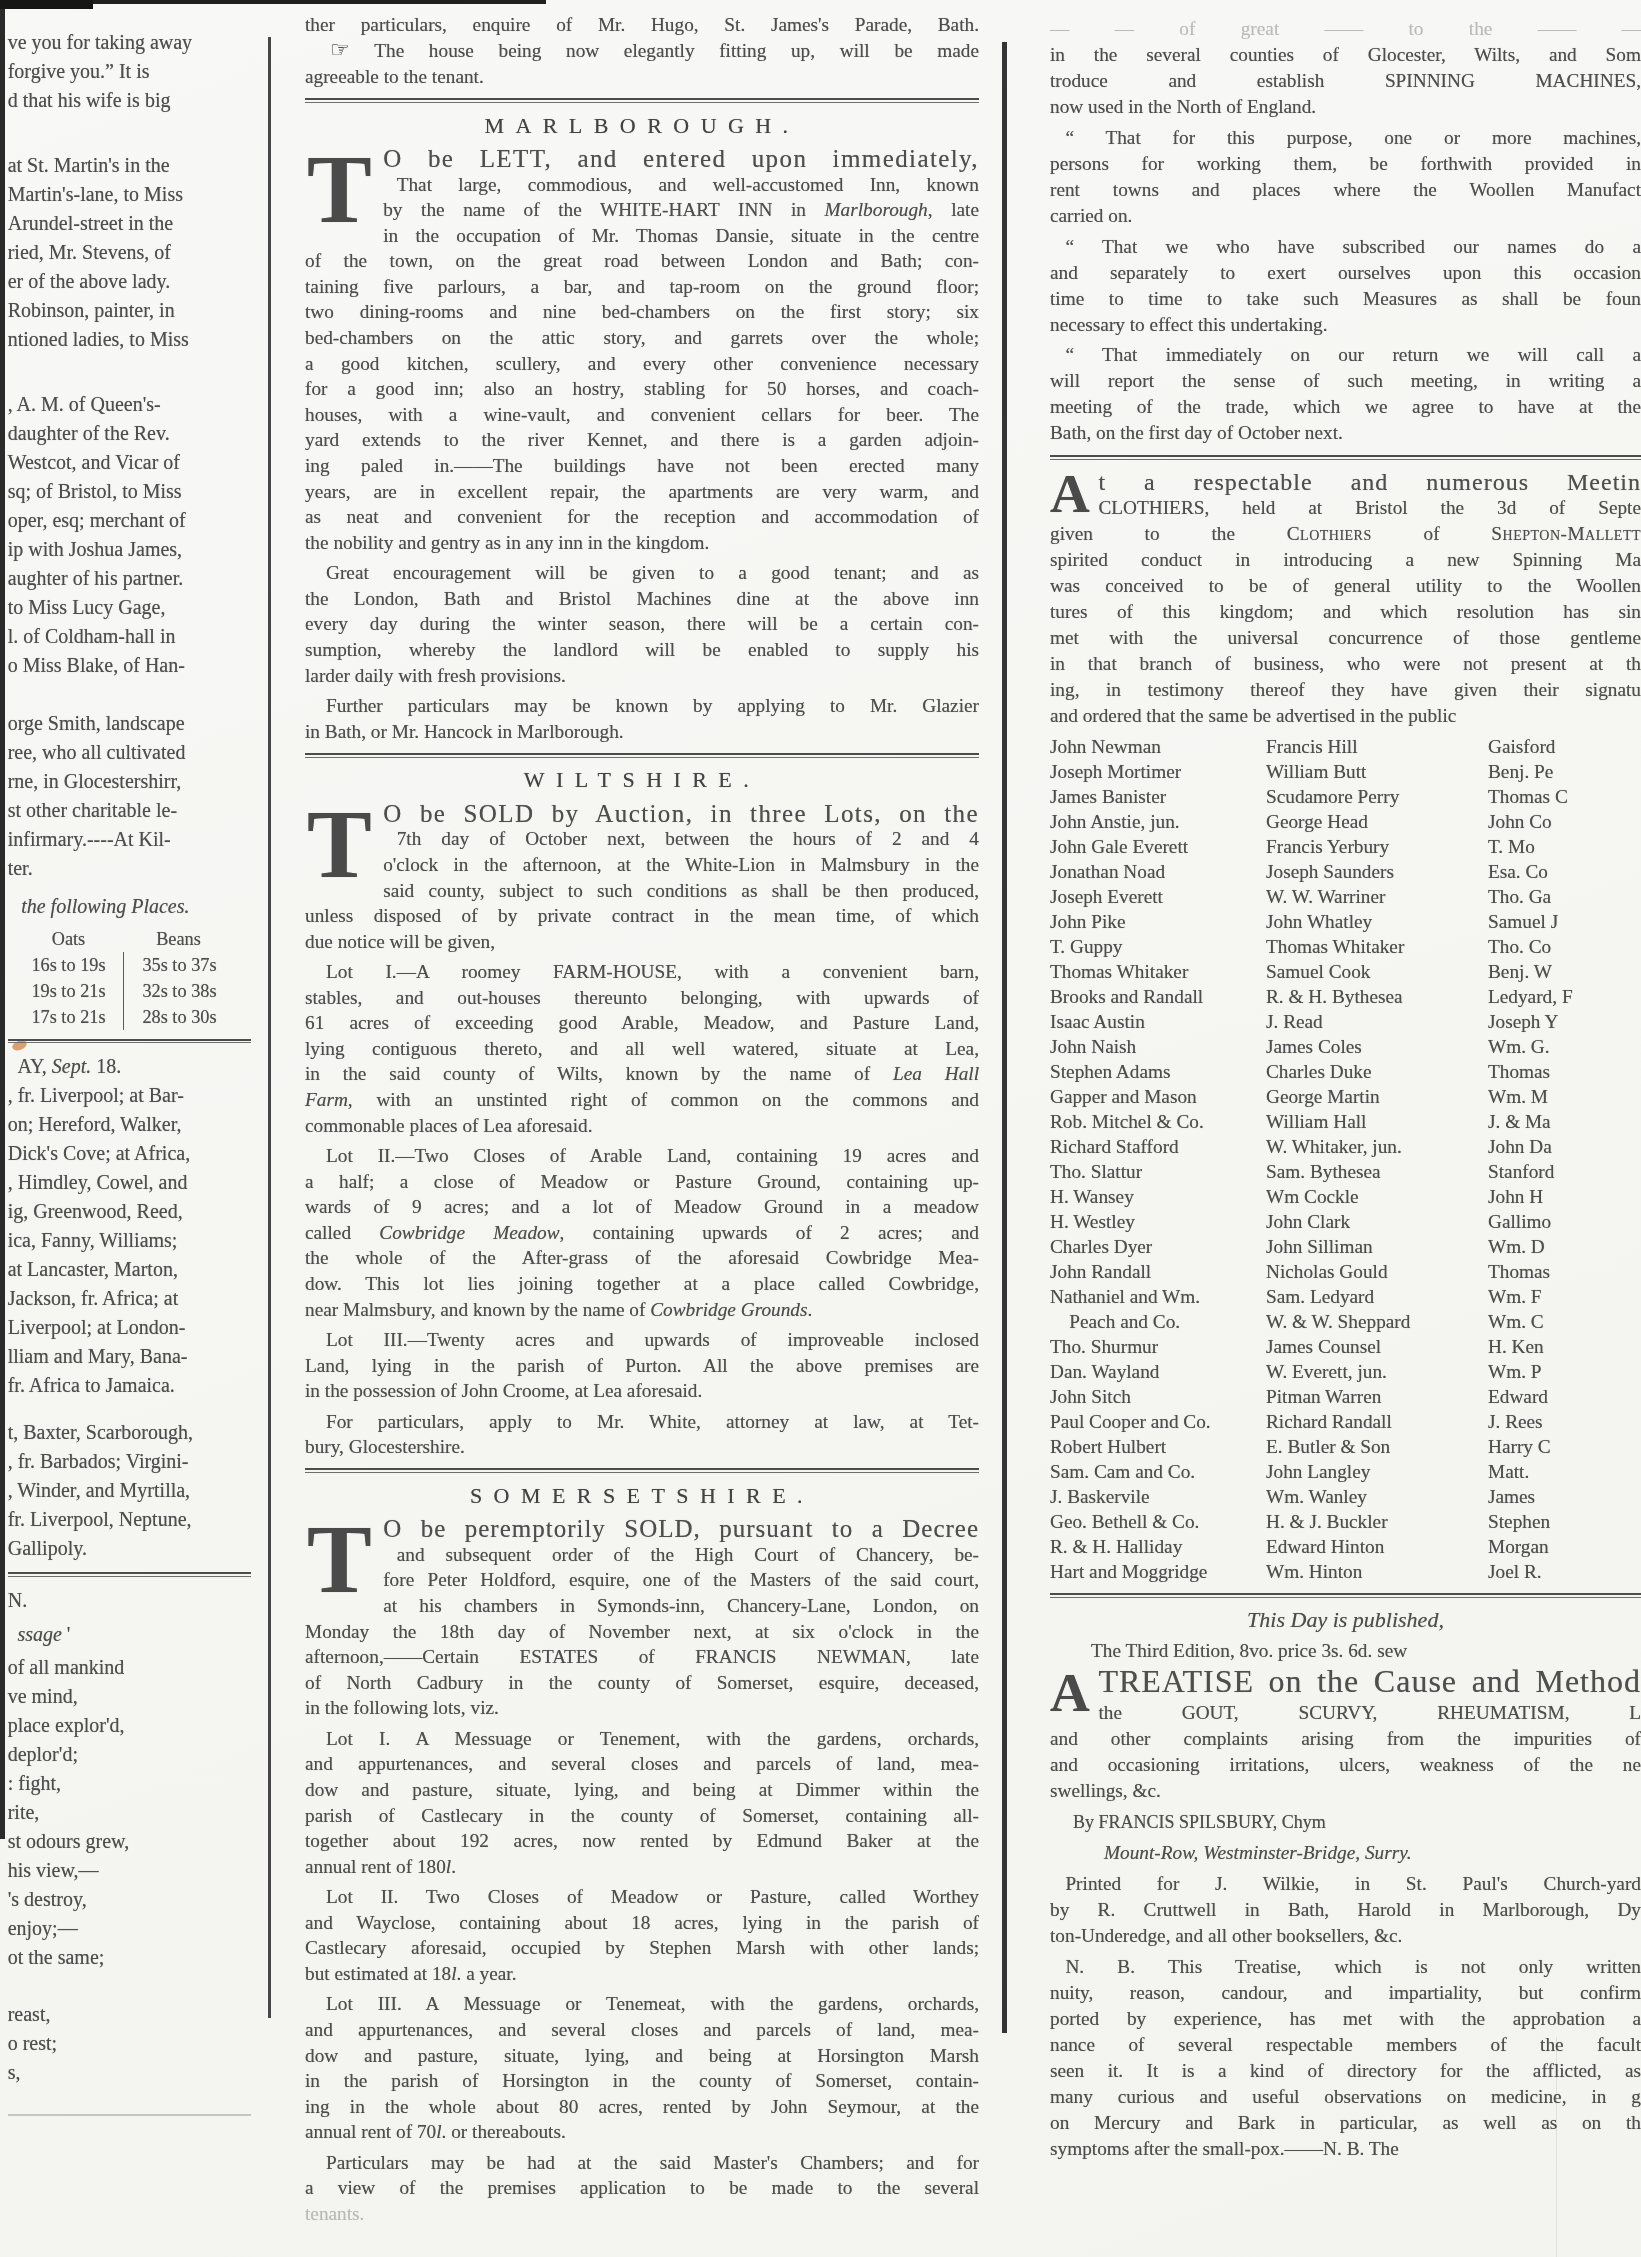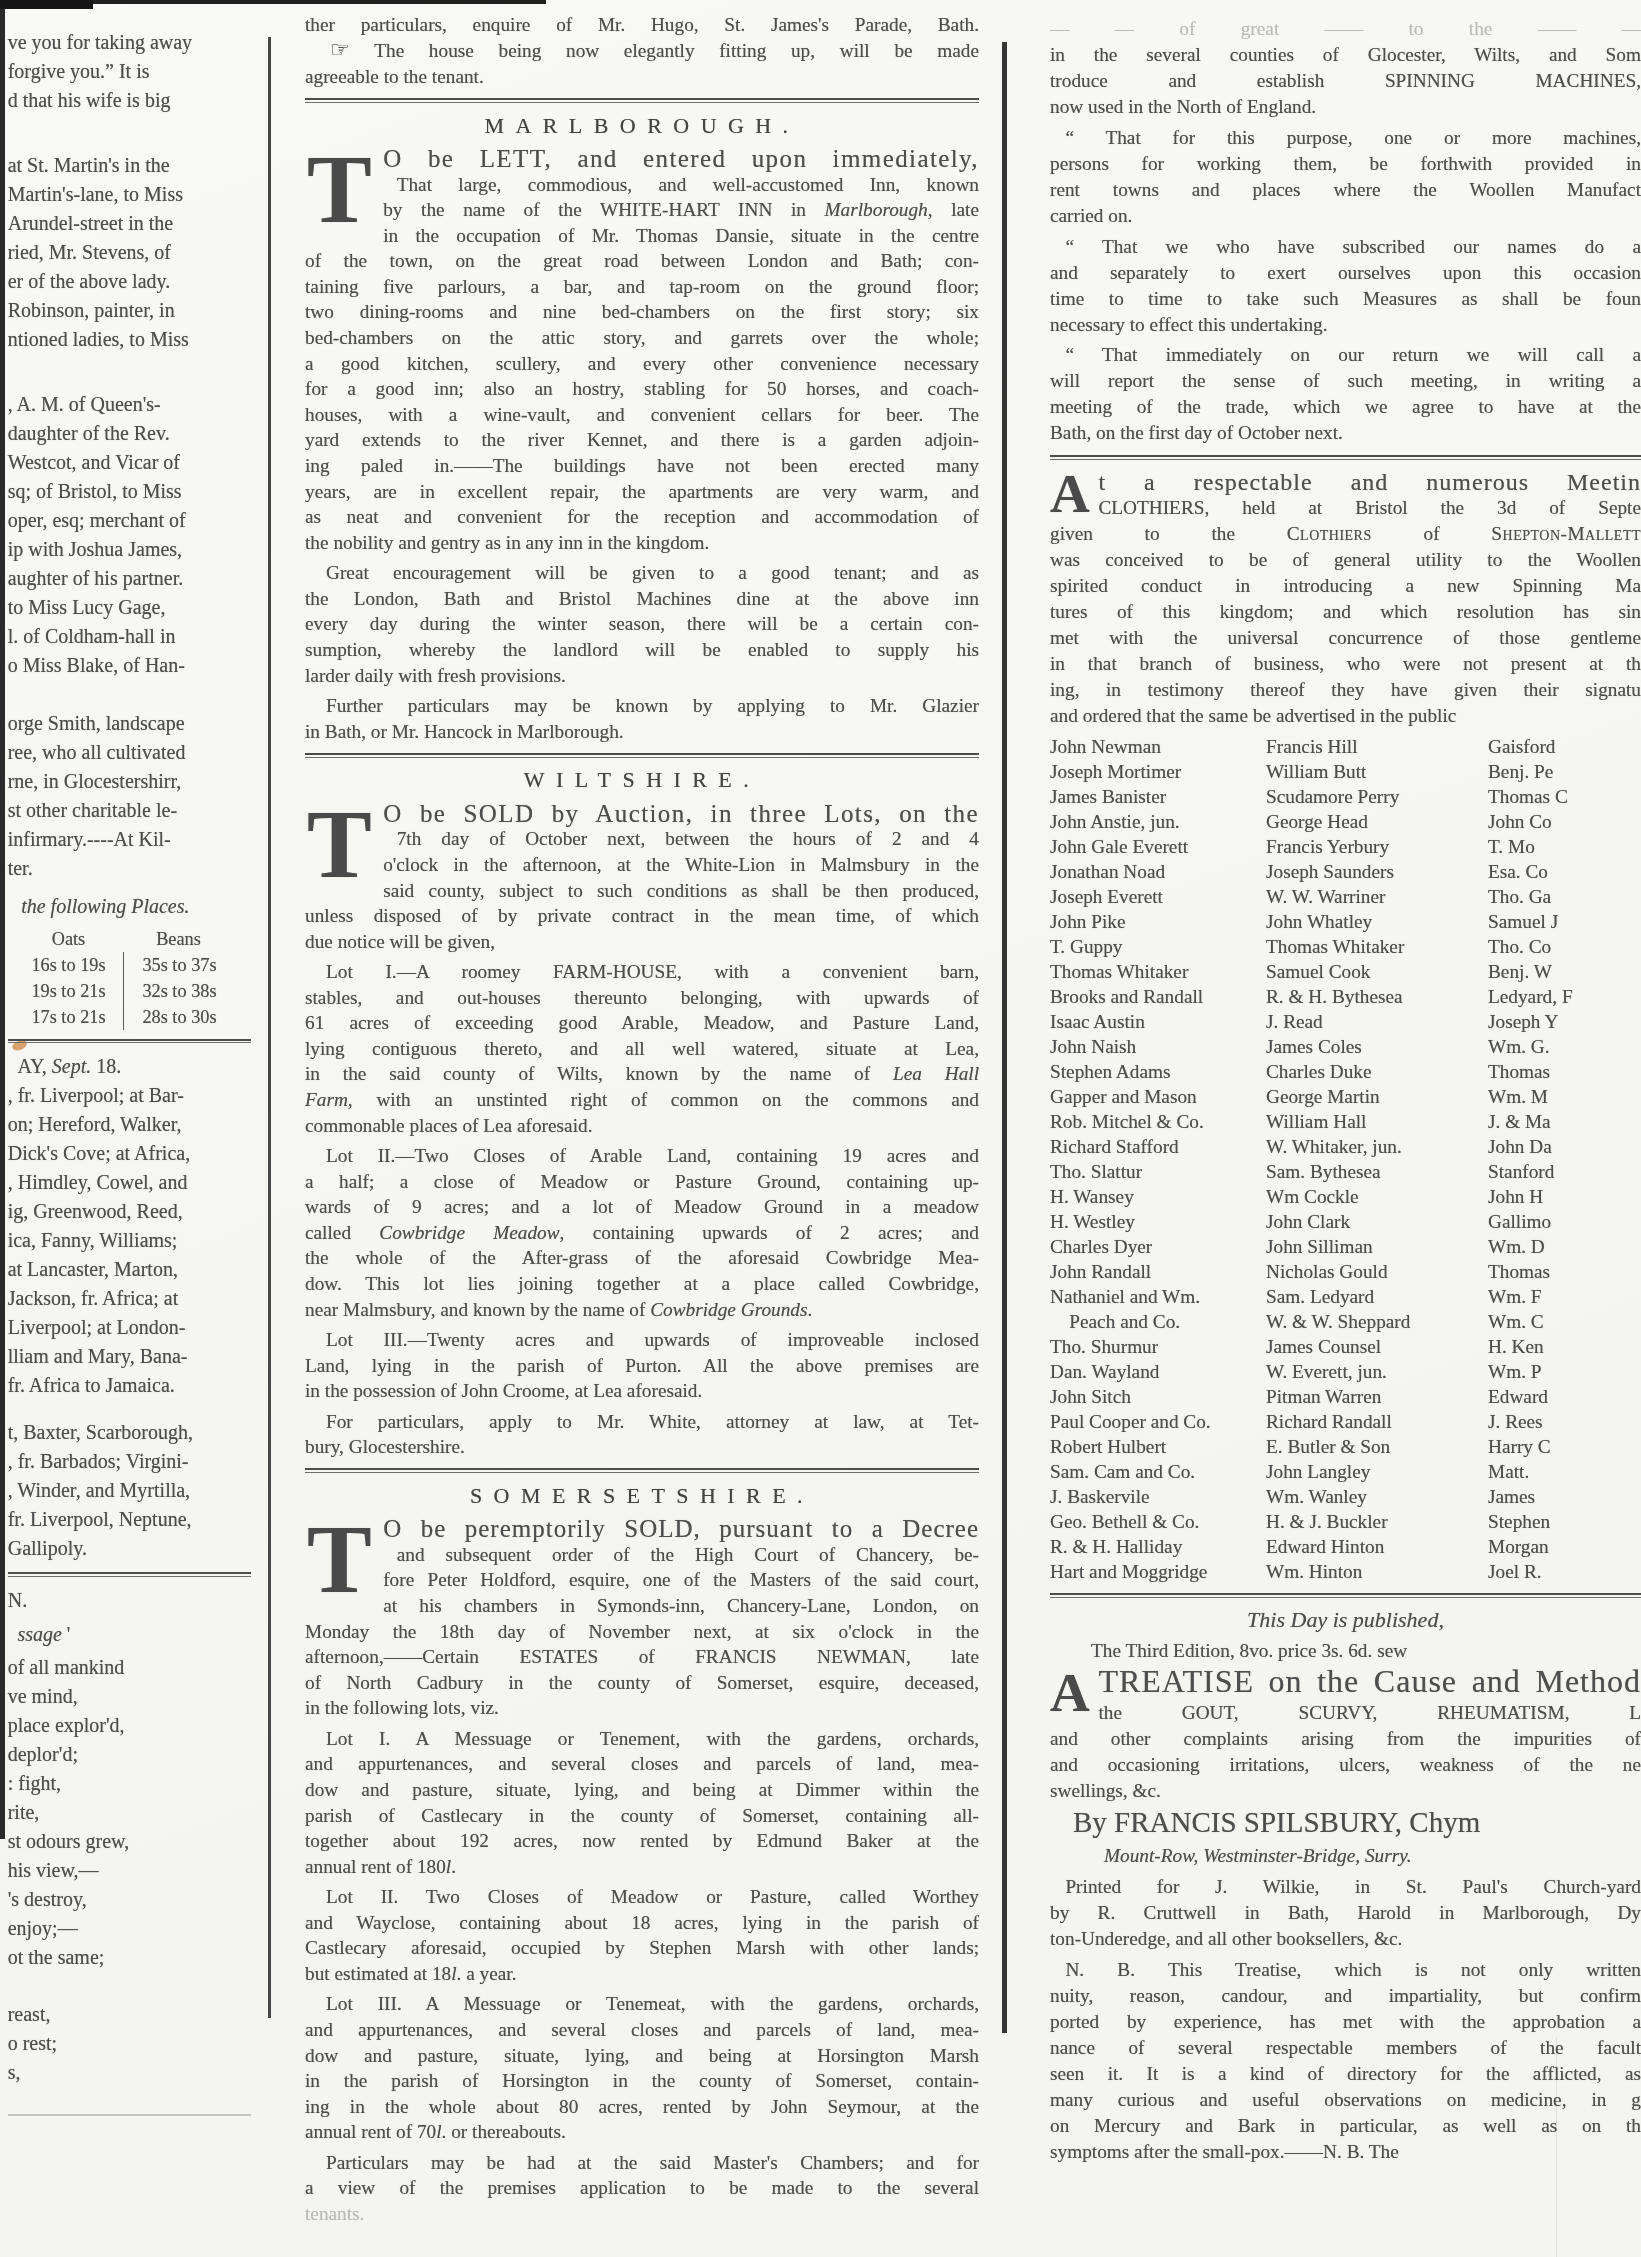--- a/index.html
+++ b/index.html
@@ -311,22 +311,22 @@
         <div class="ln just">will report the sense of such meeting, in writing a</div>
         <div class="ln just">meeting of the trade, which we agree to have at the</div>
         <div class="ln">Bath, on the first day of October next.</div>
       </div>
       <div class="hrule dbl"></div>
       <div class="para">
         <div class="drop dsmall">A</div>
         <div class="ln just" style="font-size: 24px; letter-spacing: 1px;">t a respectable and numerous Meetin</div>
         <div class="ln just">CLOTHIERS, held at Bristol the 3d of Septe</div>
         <div class="ln just">given to the <span class="sc">Clothiers</span> of <span class="sc">Shepton-Mallett</span></div>
+        <div class="ln just">spirited conduct in introducing a new Spinning Ma</div>
         <div class="ln just">was conceived to be of general utility to the Woollen</div>
-        <div class="ln just">spirited conduct in introducing a new Spinning Ma</div>
         <div class="ln just">tures of this kingdom; and which resolution has sin</div>
         <div class="ln just">met with the universal concurrence of those gentleme</div>
         <div class="ln just">in that branch of business, who were not present at th</div>
         <div class="ln just">ing, in testimony thereof they have given their signatu</div>
         <div class="ln">and ordered that the same be advertised in the public</div>
       </div>
       <div class="names">
         <div class="nrow">
           <div class="ncell n0">John Newman</div>
           <div class="ncell n1">Francis Hill</div>
@@ -507,21 +507,21 @@
       </div>
       <div class="para">
         <div class="drop dsmall">A</div>
         <div class="ln just" style="font-size: 32px; letter-spacing: 1px;">TREATISE on the Cause and Method</div>
         <div class="ln just">the GOUT, SCURVY, RHEUMATISM, L</div>
         <div class="ln just">and other complaints arising from the impurities of</div>
         <div class="ln just">and occasioning irritations, ulcers, weakness of the ne</div>
         <div class="ln">swellings, &amp;c.</div>
       </div>
       <div class="para">
-        <div class="ln" style="text-indent: 23px; font-size: 29px;">By  FRANCIS  SPILSBURY,  Chym</div>
+        <div class="ln" style="text-indent: 23px; font-size: 18px;">By  FRANCIS  SPILSBURY,  Chym</div>
       </div>
       <div class="para">
         <div class="ln" style="text-indent: 54px;"><i>Mount-Row, Westminster-Bridge, Surry.</i></div>
       </div>
       <div class="para">
         <div class="ln just" style="text-indent: 15.4px;">Printed for J. Wilkie, in St. Paul's Church-yard</div>
         <div class="ln just">by R. Cruttwell in Bath, Harold in Marlborough, Dy</div>
         <div class="ln">ton-Underedge, and all other booksellers, &amp;c.</div>
       </div>
       <div class="para">

